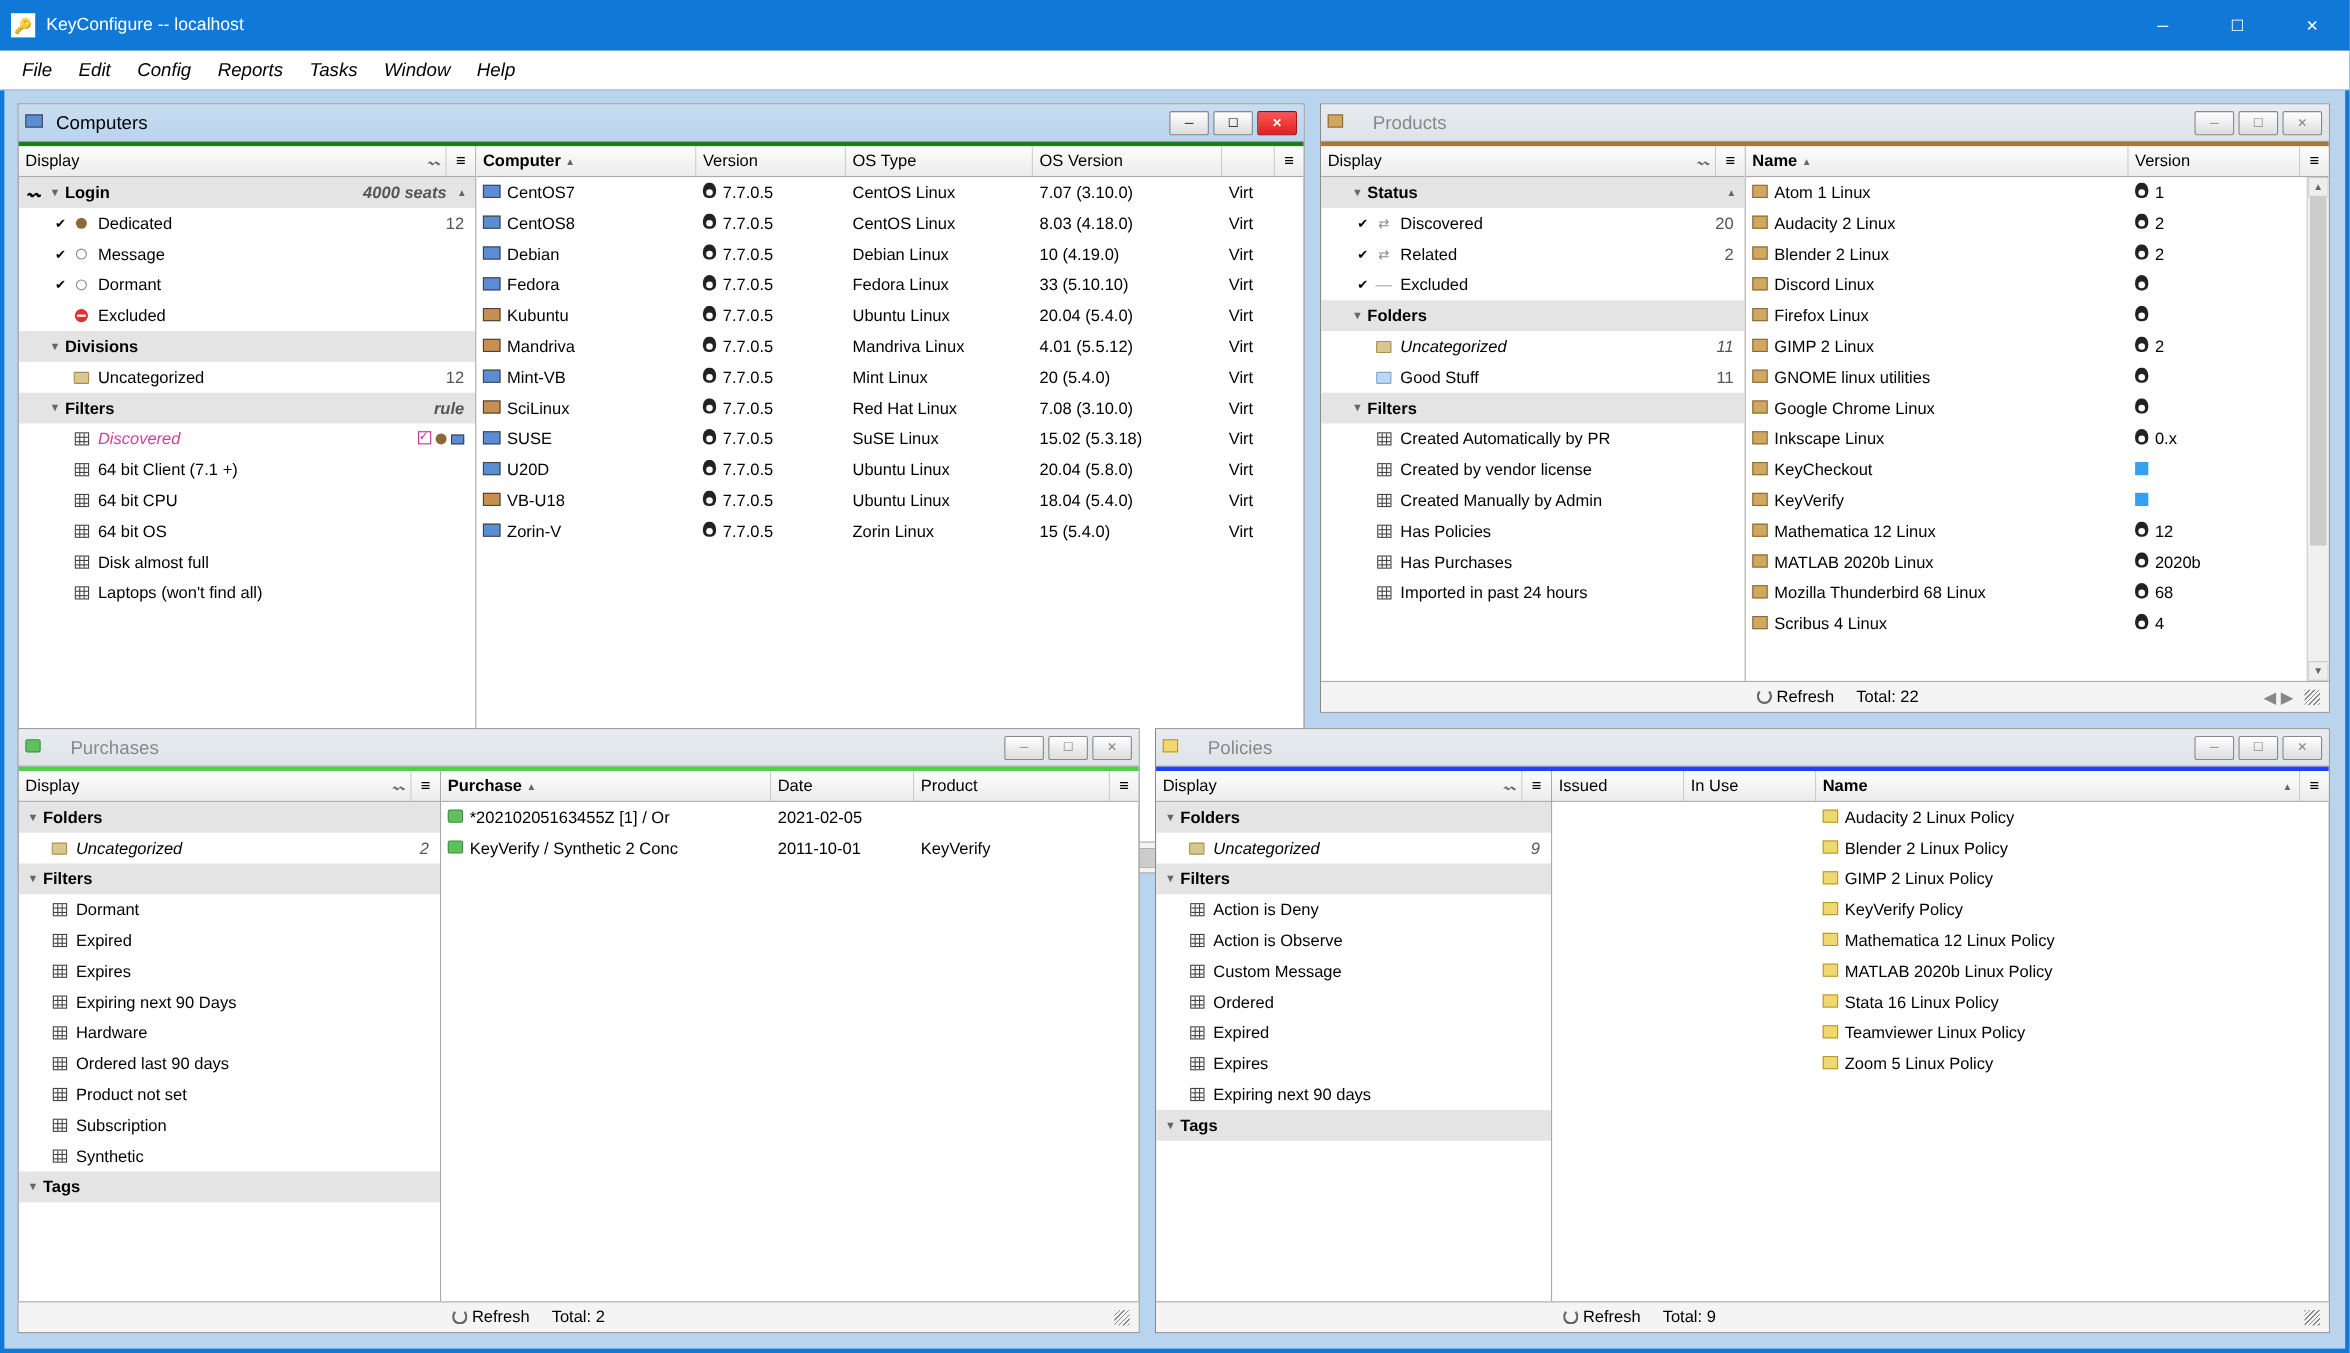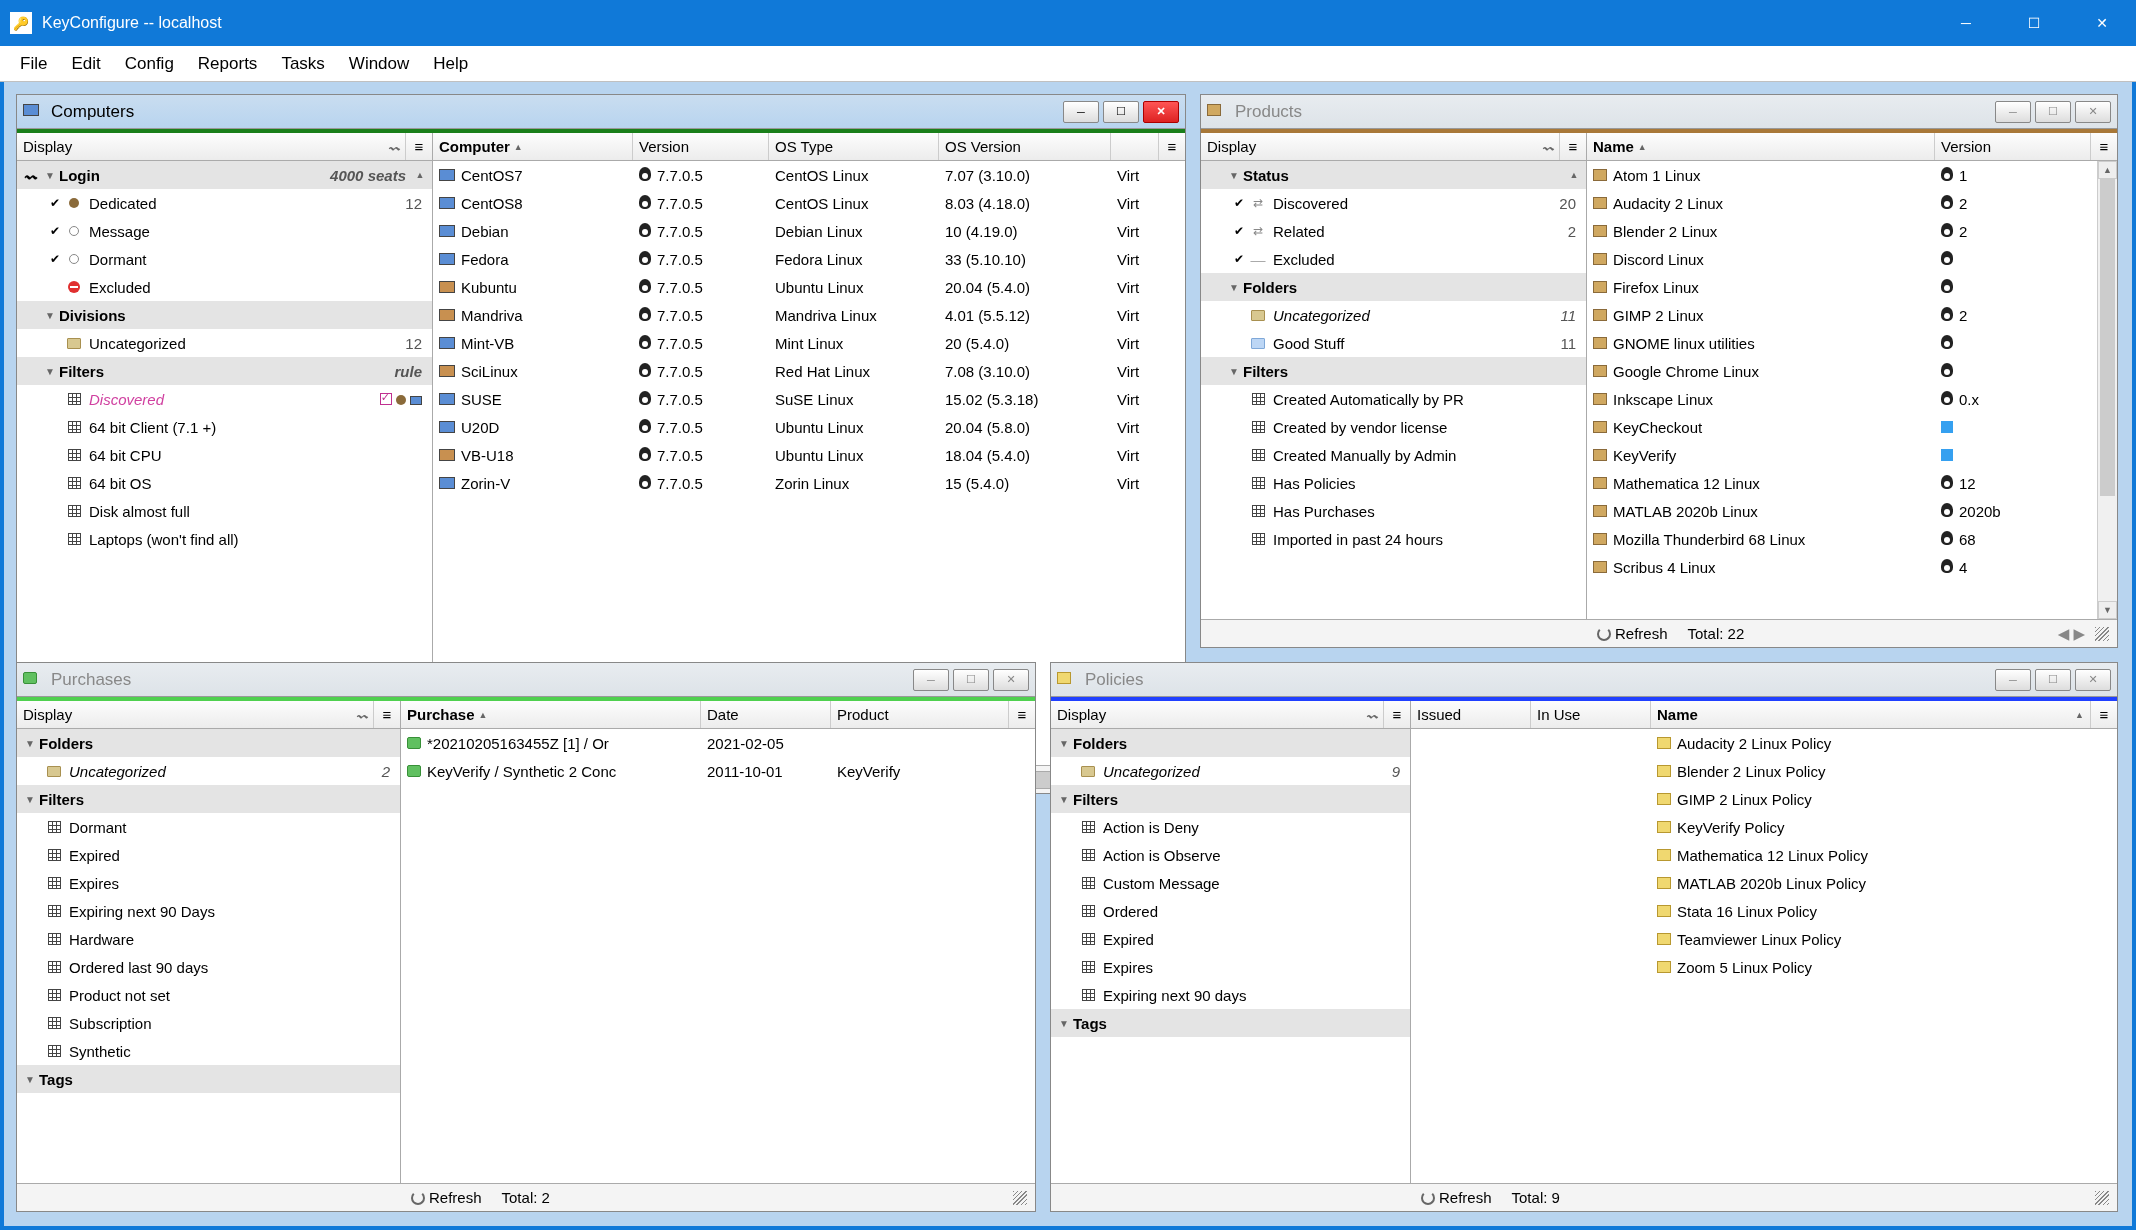--- a/index.html
+++ b/index.html
@@ -5,33 +5,33 @@
 * { box-sizing: border-box; margin: 0; padding: 0; }
 body { font-family: "Segoe UI", Tahoma, sans-serif; font-size: 13px; background: #1079d8; color: #000; overflow: hidden; width: 2136px; height: 1230px; }
 
 .titlebar { height: 46px; background: #1079d8; display: flex; align-items: center; color: #fff; padding-left: 10px; }
 .titlebar .app-icon { width: 22px; height: 22px; margin-right: 10px; background: #fff; display: inline-flex; align-items: center; justify-content: center; }
 .titlebar .title { font-size: 16px; flex: 1; }
 .titlebar .win-btns { display: flex; height: 100%; }
 .titlebar .win-btn { width: 68px; display: flex; align-items: center; justify-content: center; color: #fff; font-size: 14px; }
 
 .menubar { height: 36px; background: #fff; border-bottom: 1px solid #c0c0c0; display: flex; align-items: center; padding-left: 8px; font-size: 17px; }
-.menubar .menu-item { padding: 4px 12px; }
+.menubar .menu-item { padding: 4px 12px; font-style: italic; }
 
 .workspace { background: #b8d4ef; position: absolute; top: 82px; left: 4px; right: 4px; bottom: 4px; }
 
 .panel { position: absolute; background: #fff; border: 1px solid #888; }
 .panel.computers { left: 12px; top: 12px; width: 1170px; height: 700px; }
 .panel.products { left: 1196px; top: 12px; width: 918px; height: 554px; }
 .panel.purchases { left: 12px; top: 580px; width: 1020px; height: 550px; }
 .panel.policies { left: 1046px; top: 580px; width: 1068px; height: 550px; }
 
 .panel-titlebar { height: 34px; display: flex; align-items: center; padding: 0 6px; border-bottom: 1px solid #999; }
 .panel-titlebar.active { background: linear-gradient(#c9ddf0,#b8d4ef); }
-.panel-titlebar.inactive { background: linear-gradient(#e8ecf0,#dde3e8); color: #888; }
+.panel-titlebar.inactive { background: linear-gradient(#e8ecf0,#dde3e8); color: #888; gap: 13px; }
 .panel-titlebar .p-icon { width: 20px; height: 16px; margin-right: 8px; }
 .panel-titlebar .p-title { flex: 1; font-size: 17px; }
 .panel-titlebar .p-ctrls { display: flex; gap: 4px; }
 .p-ctrl { width: 36px; height: 22px; border: 1px solid #888; background: linear-gradient(#fff,#ddd); display: flex; align-items: center; justify-content: center; font-size: 11px; border-radius: 2px; }
 .p-ctrl.close-red { background: linear-gradient(#f55,#d22); color: #fff; border-color: #a00; font-weight: bold; }
 
 .panel-accent { height: 4px; }
 .accent-green { background: #1a7f1a; }
 .accent-brown { background: #a87838; }
 .accent-lime { background: #4fd04f; }

